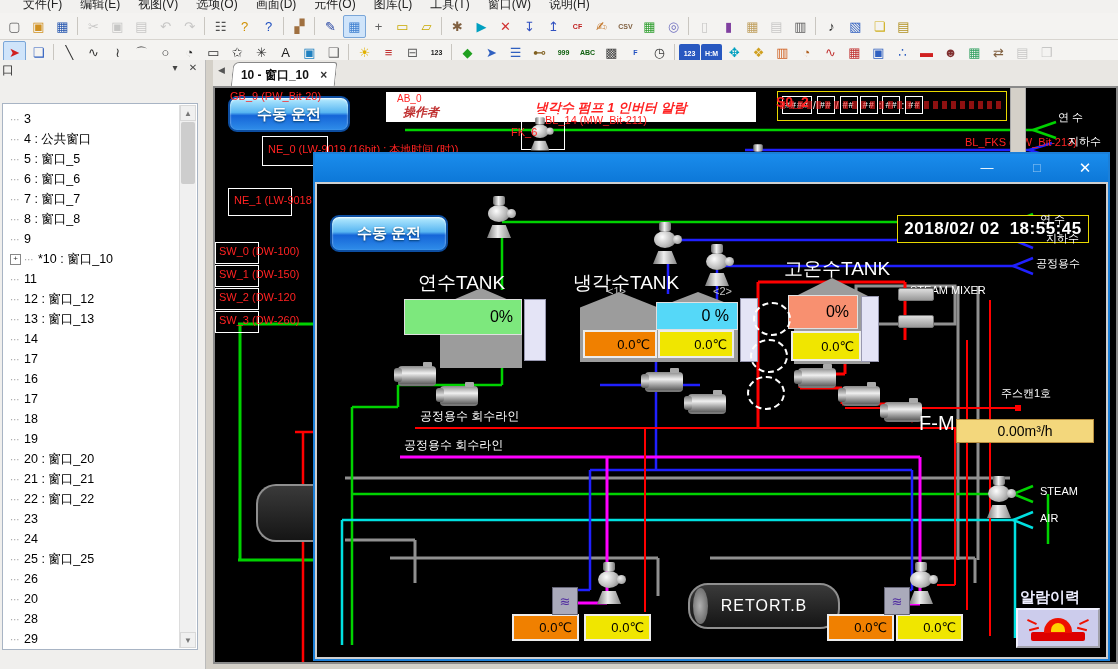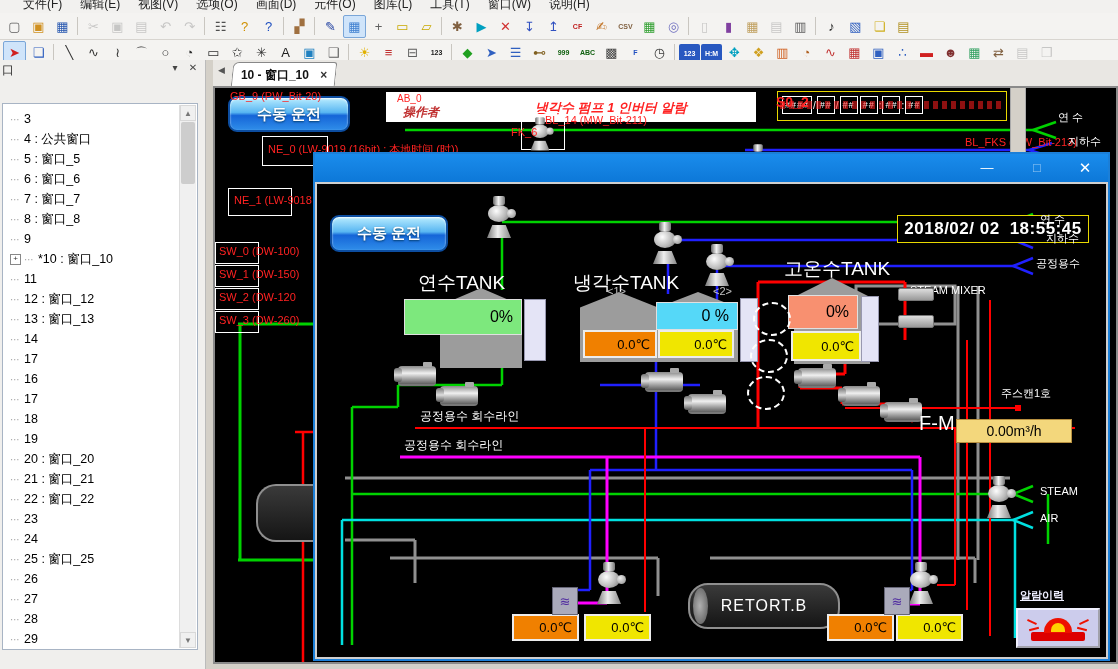--- a/index.html
+++ b/index.html
@@ -120,21 +120,21 @@
   #pdate{position:absolute;border:1px solid #e8d800;background:#000;color:#fff;font-weight:bold;font-size:17px;
          display:flex;align-items:center;justify-content:center;gap:10px;letter-spacing:.5px;box-sizing:border-box}
   .fmval{position:absolute;background:#f3d77c;border:1px solid #b89040;color:#000;font-size:14px;
          display:flex;align-items:center;justify-content:center;box-sizing:border-box}
   #ahbtn{position:absolute;background:#ccccec;border:2px outset #f0f0ff;box-sizing:border-box}
   .beacon{position:absolute;left:11px;top:5px;width:58px;height:26px}
   .beacon .bbase{position:absolute;left:2px;bottom:0;width:54px;height:9px;background:#dd0000;border-radius:2px}
   .beacon .bdome{position:absolute;left:15px;bottom:8px;width:28px;height:15px;background:#ee1100;border-radius:14px 14px 0 0}
   .beacon .bcore{position:absolute;left:22px;bottom:9px;width:14px;height:9px;background:#ffd200;border-radius:7px 7px 0 0}
   .beacon .ray{position:absolute;width:10px;height:2px;background:#ee1100}
-  #ahlbl{text-decoration:underline;font-weight:bold;color:#eeeeff;font-size:11px}
+  #ahlbl{font-weight:bold;color:#eeeeff;font-size:15px}
   #appfloor{position:absolute;left:207px;top:664px;width:911px;height:5px;background:#d4d0c8}
   svg{position:absolute;left:0;top:0;overflow:visible}
   .grayTankPartial{position:absolute;background:linear-gradient(180deg,#3a3a3a,#151515);
                    border:2px solid #8f8f8f;border-radius:20px 0 0 20px;border-right:none}
 </style>
 </head>
 <body>
 
 <div id="appicon"></div>
 <div id="menubar">
@@ -344,21 +344,21 @@
         <div class="trow">
           <span class="tdots">⋯</span>
           <span>25 : 窗口_25</span>
         </div>
         <div class="trow">
           <span class="tdots">⋯</span>
           <span>26</span>
         </div>
         <div class="trow">
           <span class="tdots">⋯</span>
-          <span>27</span>
+          <span>20</span>
         </div>
         <div class="trow">
           <span class="tdots">⋯</span>
           <span>28</span>
         </div>
         <div class="trow">
           <span class="tdots">⋯</span>
           <span>29</span>
         </div>
       </div>
@@ -635,21 +635,21 @@
     <div class="lavbar" style="left:548px;top:114px;width:18px;height:66px"></div>
     <div class="coil" style="left:440px;top:120px"></div>
     <div class="coil" style="left:437px;top:157px"></div>
     <div class="coil" style="left:434px;top:194px"></div>
     <span class="klabel" style="left:597px;top:102px">STEAM MIXER</span>
     <div class="mixcap" style="left:585px;top:106px;width:34px;height:11px"></div>
     <div class="mixcap" style="left:585px;top:133px;width:34px;height:11px"></div>
 
     <span class="klabel" style="left:688px;top:204px">주스캔1호</span>
     <span class="klabel" style="left:606px;top:230px;font-size:20px">F-M</span>
-    <div class="fmval" style="left:643px;top:237px;width:116px;height:24px">0.00m³/h</div>
+    <div class="fmval" style="left:643px;top:237px;width:138px;height:24px">0.00m³/h</div>
 
     <span class="klabel" style="left:107px;top:226px;font-size:12px">공정용수 회수라인</span>
     <span class="klabel" style="left:91px;top:255px;font-size:12px">공정용수 회수라인</span>
 
     <div class="tempbox" style="left:199px;top:432px;width:67px;height:27px;background:#f08000">0.0℃</div>
     <div class="tempbox" style="left:271px;top:432px;width:67px;height:27px;background:#f0e600">0.0℃</div>
     <div class="retort" style="left:375px;top:401px;width:152px;height:46px">
       <i></i>
         <span>RETORT.B</span>
       </div>

